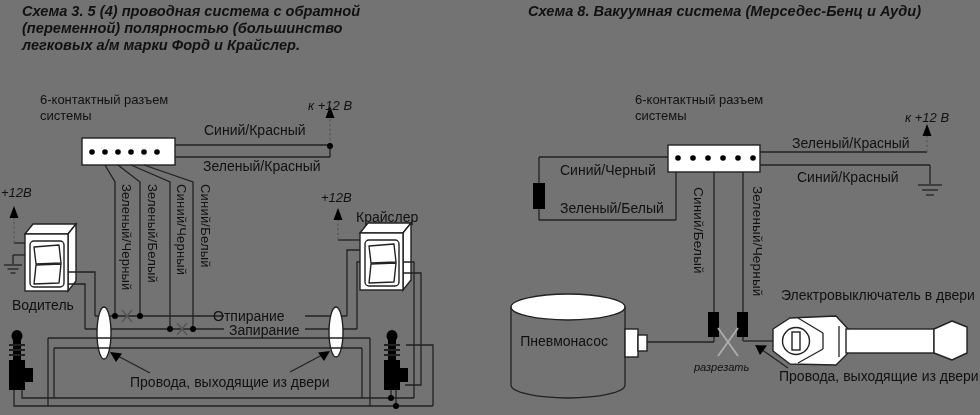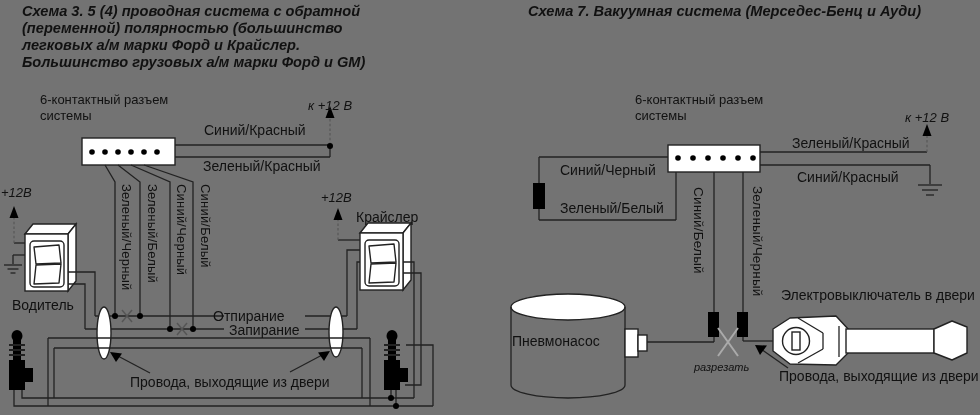--- a/index.html
+++ b/index.html
@@ -226,21 +226,20 @@
     <g>
       <line x1="788" y1="368" x2="761" y2="349"></line>
       <polygon class="blk" points="755,345 767,345.5 760,355"></polygon>
     </g>
   </g>
 </svg>
 
 <div class="lbl title" style="left:22px;top:3px;">Схема 3. 5 (4) проводная система с обратной</div>
 <div class="lbl title" style="left:22px;top:37px;">легковых а/м марки Форд и Крайслер.</div>
 <div class="lbl title" style="left:22px;top:20px;">(переменной) полярностью (большинство</div>
-<div class="lbl title" style="left:22px;top:54px;">Большинство грузовых а/м марки Форд и GM)</div>
 
 <div class="lbl conn-lbl" style="left:40px;top:92px;width:200px;">
   <div>6-контактный разъем</div>
   <div>системы</div>
 </div>
 
 <div class="lbl ital" style="left:308px;top:99px;">к +12 В</div>
 <div class="lbl" style="left:204px;top:122px;">Синий/Красный</div>
 <div class="lbl" style="left:203px;top:158px;">Зеленый/Красный</div>
 
@@ -251,34 +250,34 @@
 
 <div class="lbl ital" style="left:1px;top:186px;">+12В</div>
 <div class="lbl big" style="left:12px;top:297px;">Водитель</div>
 <div class="lbl ital" style="left:321px;top:191px;">+12В</div>
 <div class="lbl big" style="left:356px;top:209px;">Крайслер</div>
 
 <div class="lbl" style="left:213px;top:308px;">Отпирание</div>
 <div class="lbl" style="left:229px;top:322px;">Запирание</div>
 <div class="lbl" style="left:130px;top:374px;">Провода, выходящие из двери</div>
 
-<div class="lbl title" style="left:528px;top:3px;">Схема 7. Вакуумная система (Мерседес-Бенц и Ауди)</div>
+<div class="lbl title" style="left:528px;top:3px;">Схема 8. Вакуумная система (Мерседес-Бенц и Ауди)</div>
 
 <div class="lbl conn-lbl" style="left:635px;top:92px;width:200px;">
   <div>6-контактный разъем</div>
   <div>системы</div>
 </div>
 
 <div class="lbl ital" style="left:905px;top:111px;">к +12 В</div>
 <div class="lbl" style="left:792px;top:135px;">Зеленый/Красный</div>
 <div class="lbl" style="left:797px;top:169px;">Синий/Красный</div>
 <div class="lbl" style="left:560px;top:162px;">Синий/Черный</div>
 <div class="lbl" style="left:560px;top:200px;">Зеленый/Белый</div>
 
 <div class="lbl vert" style="left:690px;top:187px;font-size:13.5px;">Синий/Белый</div>
 <div class="lbl vert" style="left:749px;top:186px;font-size:13.5px;">Зеленый/Черный</div>
 
-<div class="lbl big" style="left:512px;top:333px;width:96px;text-align:left;">Пневмонасос</div>
+<div class="lbl big" style="left:512px;top:333px;width:96px;text-align:right;">Пневмонасос</div>
 <div class="lbl ital" style="left:694px;top:361px;font-size:11px;">разрезать</div>
 <div class="lbl" style="left:781px;top:287px;">Электровыключатель в двери</div>
 <div class="lbl" style="left:779px;top:368px;">Провода, выходящие из двери</div>
 
 </div>
 
 </body></html>

